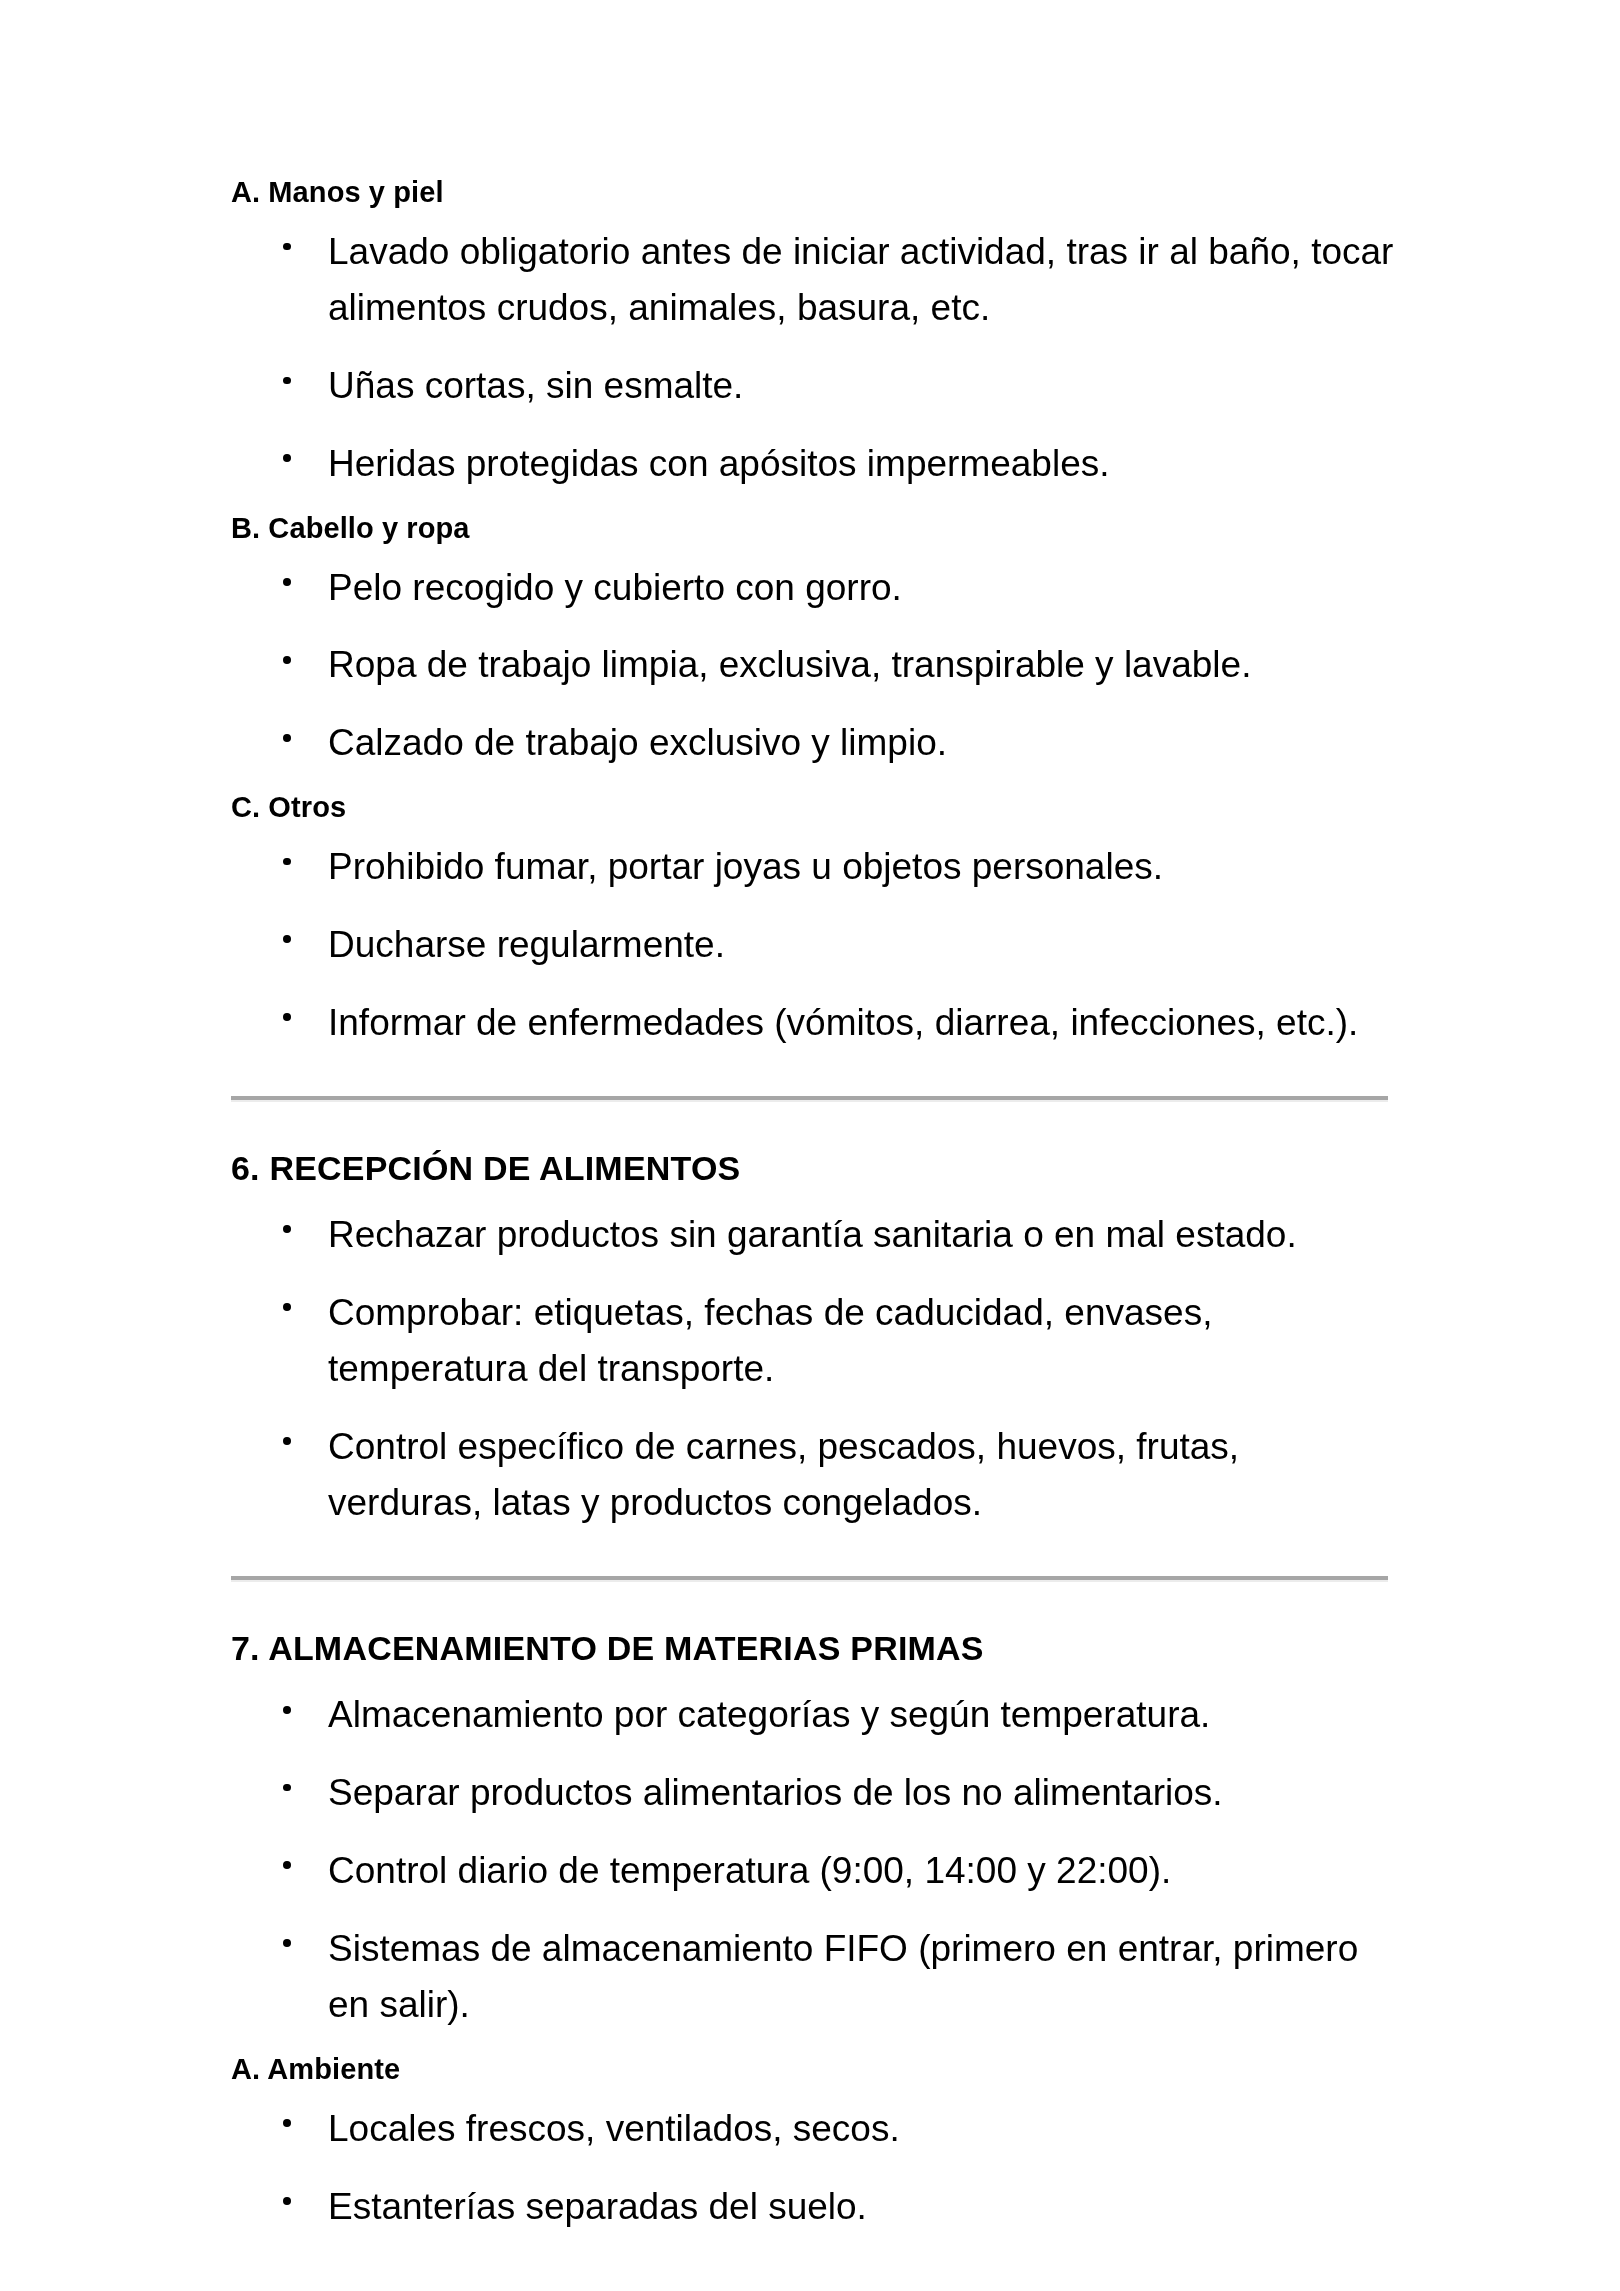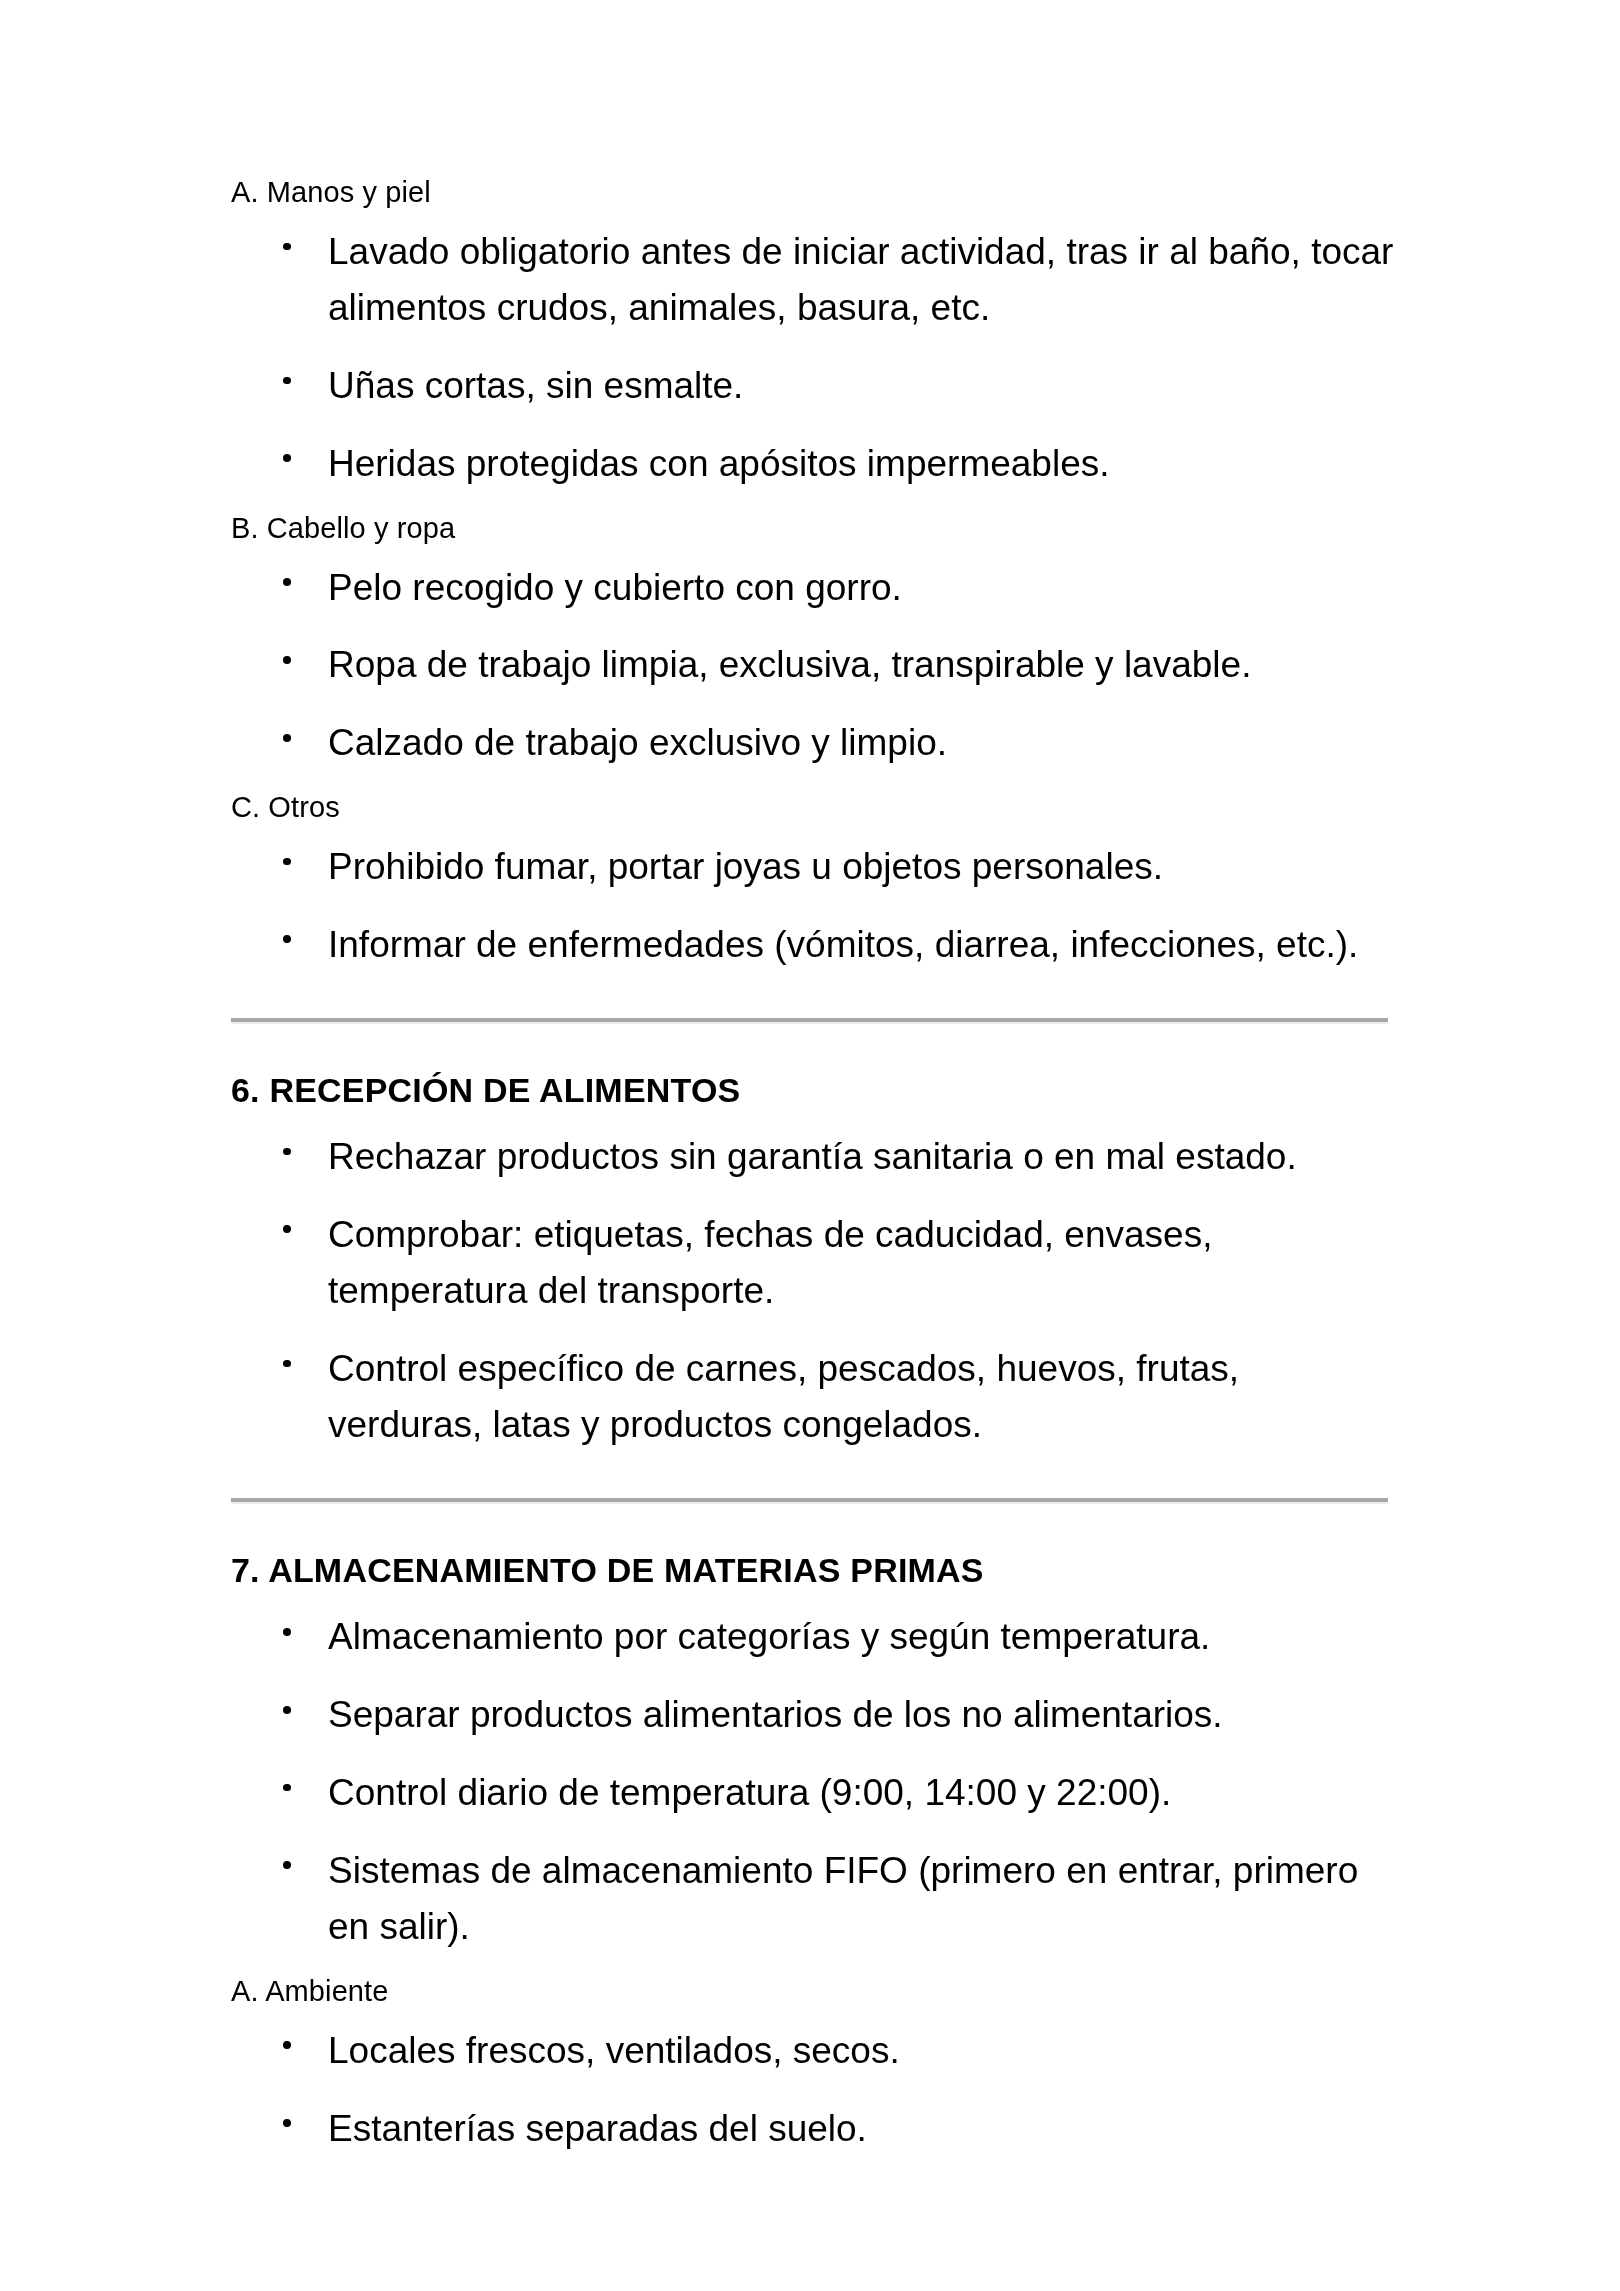--- a/index.html
+++ b/index.html
@@ -22,21 +22,21 @@
   .content {
     position: absolute;
     left: 231px;
     top: 174px;
     width: 1166px;
   }
 
   
   .sub-heading {
     font-size: 29px;
-    font-weight: normal;
+    font-weight: bold;
     line-height: 1.25;
     letter-spacing: 0.1px;
     margin: 0 0 13.7px 0;
     color: #000000;
   }
 
   
   .major-heading {
     font-size: 34px;
     font-weight: bold;
@@ -112,20 +112,21 @@
         <li>Pelo recogido y cubierto con gorro.</li>
         <li>Ropa de trabajo limpia, exclusiva, transpirable y lavable.</li>
         <li>Calzado de trabajo exclusivo y limpio.</li>
       </ul>
     </div>
 
     <div class="group section-block">
       <div class="sub-heading">C. Otros</div>
       <ul class="bullets">
         <li>Prohibido fumar, portar joyas u objetos personales.</li>
+        <li>Ducharse regularmente.</li>
         <li>Informar de enfermedades (vómitos, diarrea, infecciones, etc.).</li>
       </ul>
     </div>
 
     <hr class="separator">
 
     <div class="group section-block">
       <div class="major-heading">6. RECEPCIÓN DE ALIMENTOS</div>
       <ul class="bullets">
         <li>Rechazar productos sin garantía sanitaria o en mal estado.</li>

